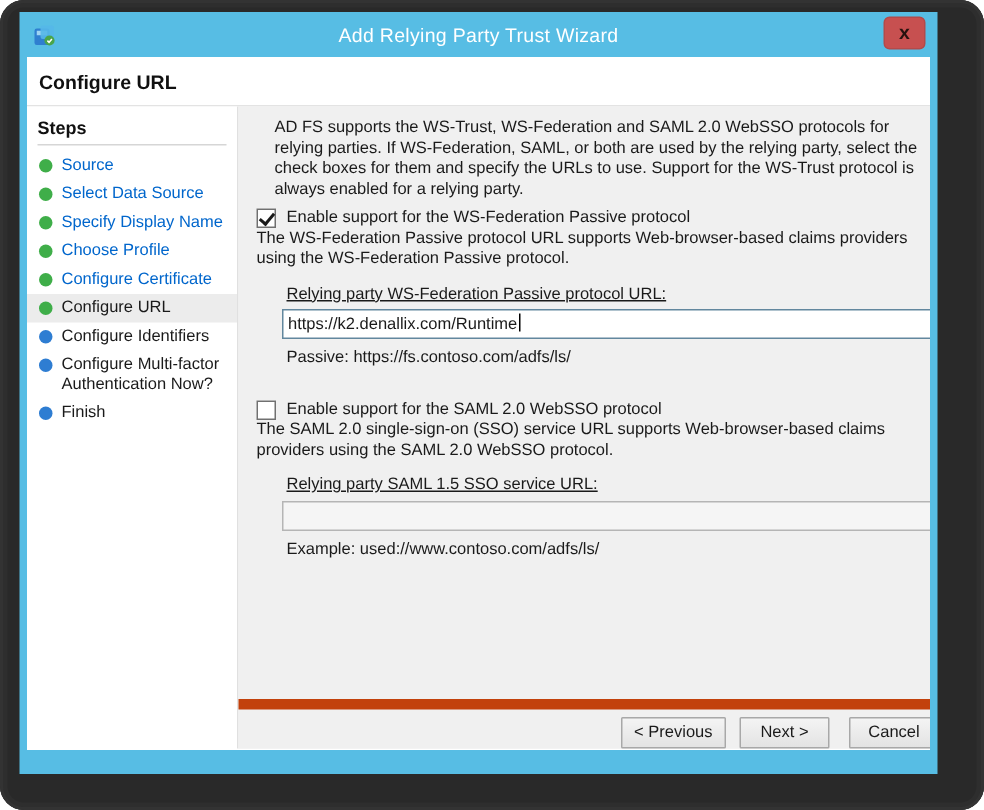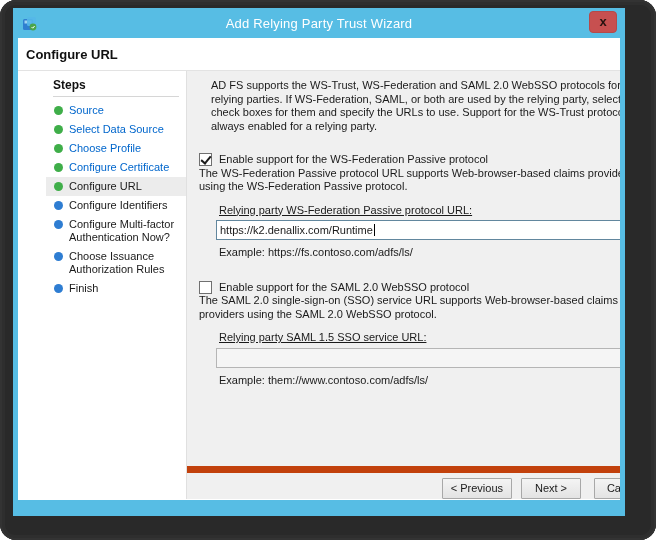--- a/index.html
+++ b/index.html
@@ -36,21 +36,21 @@
   .client{
     background:#ffffff;height:462px;position:relative;overflow:hidden;
   }
   
   .page-header{
     height:33px;background:#ffffff;border-bottom:1px solid #e3e3e3;
     display:flex;align-items:center;padding-left:8px;box-sizing:border-box;
   }
   .page-header .pg-title{font-size:13px;font-weight:bold;color:#101010;}
   
-  .body-row{display:flex;height:428px;padding-left:28px;}
+  .body-row{display:flex;height:428px;}
   .sidebar{
     width:141px;min-width:141px;background:#ffffff;
     border-right:1px solid #e0e0e0;box-sizing:border-box;padding-top:7px;
     overflow:hidden;
   }
   .steps-title{
     font-size:12px;font-weight:bold;color:#101010;
     margin:0 7px 4px 7px;padding-bottom:4px;border-bottom:1px solid #d6d6d6;
   }
   .step{
@@ -64,21 +64,21 @@
   .step.upcoming .bullet{background:#2e7dd2;}
   .step.done .step-label{color:#0066cc;}
   .step.current{background:#ececec;}
   .step.current .step-label, .step.upcoming .step-label{color:#1a1a1a;}
   .content{
     flex:1;background:#f0f0f0;position:relative;
     padding:8px 14px 0 12px;font-size:11px;line-height:13.5px;color:#1a1a1a;
     box-sizing:border-box;
   }
   .content p{margin:0;}
-  .cb-row{display:flex;align-items:center;gap:7px;margin-top:20px;}
+  .cb-row{display:flex;align-items:center;gap:7px;margin-top:6px;}
   .checkbox{
     width:13px;height:13px;background:#ffffff;border:1px solid #707070;
     box-sizing:border-box;position:relative;flex:0 0 13px;cursor:pointer;
   }
   .checkbox.checked::after{
     content:'';position:absolute;left:3px;top:0px;width:4px;height:8px;
     border:solid #1a1a1a;border-width:0 2px 2px 0;transform:rotate(40deg);
   }
   .indent{margin-left:20px;}
   .desc{margin-top:8px;max-width:436px;}
@@ -141,41 +141,41 @@
             <div class="step done">
               <span class="bullet"></span>
               <span class="step-label">Source</span>
             </div>
             <div class="step done">
               <span class="bullet"></span>
               <span class="step-label">Select Data Source</span>
             </div>
             <div class="step done">
               <span class="bullet"></span>
+              <span class="step-label">Specify Display Name</span>
+            </div>
+            <div class="step done">
+              <span class="bullet"></span>
               <span class="step-label">Choose Profile</span>
             </div>
             <div class="step done">
               <span class="bullet"></span>
               <span class="step-label">Configure Certificate</span>
             </div>
             <div class="step current">
               <span class="bullet"></span>
               <span class="step-label">Configure URL</span>
             </div>
             <div class="step upcoming">
               <span class="bullet"></span>
               <span class="step-label">Configure Identifiers</span>
             </div>
             <div class="step upcoming">
               <span class="bullet"></span>
               <span class="step-label">Configure Multi-factor Authentication Now?</span>
-            </div>
-            <div class="step upcoming">
-              <span class="bullet"></span>
-              <span class="step-label">Choose Issuance Authorization Rules</span>
             </div>
             <div class="step upcoming">
               <span class="bullet"></span>
               <span class="step-label">Finish</span>
             </div>
           </div>
       </div>
 
       <div class="content">
         <p style="max-width:452px;margin-left:12px;">AD FS supports the WS-Trust, WS-Federation and SAML 2.0 WebSSO protocols for relying parties.  If WS-Federation, SAML, or both are used by the relying party, select the check boxes for them and specify the URLs to use.  Support for the WS-Trust protocol is always enabled for a relying party.</p>
@@ -183,34 +183,34 @@
         <div class="section-wsfed">
           <div class="cb-row">
             <span class="checkbox checked"></span>
             <span>Enable support for the WS-Federation Passive protocol</span>
           </div>
           <p class="desc indent">The WS-Federation Passive protocol URL supports Web-browser-based claims providers using the WS-Federation Passive protocol.</p>
           <div class="field-label indent">Relying party WS-Federation Passive protocol URL:</div>
           <div class="textbox indent">
             <span>https://k2.denallix.com/Runtime</span><span class="caret"></span>
           </div>
-          <div class="example indent">Example: https://fs.contoso.com/adfs/ls/</div>
+          <div class="example indent">Passive: https://fs.contoso.com/adfs/ls/</div>
         </div>
 
         <div class="section-saml">
           <div class="cb-row" style="margin-top:0;">
             <span class="checkbox"></span>
             <span>Enable support for the SAML 2.0 WebSSO protocol</span>
           </div>
           <p class="desc indent">The SAML 2.0 single-sign-on (SSO) service URL supports Web-browser-based claims providers using the SAML 2.0 WebSSO protocol.</p>
           <div class="field-label indent">Relying party SAML 1.5 SSO service URL:</div>
           <div class="textbox disabled indent">
             <span></span>
           </div>
-          <div class="example indent">Example: them://www.contoso.com/adfs/ls/</div>
+          <div class="example indent">Example: used://www.contoso.com/adfs/ls/</div>
         </div>
 
         <div class="footer">
           <div class="btn">&lt; Previous</div>
           <div class="btn">Next &gt;</div>
           <div class="btn cancel">Cancel</div>
         </div>
       </div>
     </div>
   </div>

